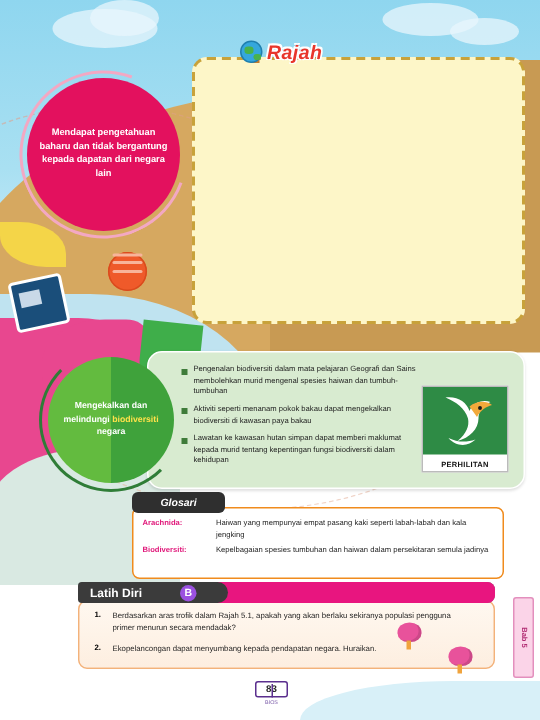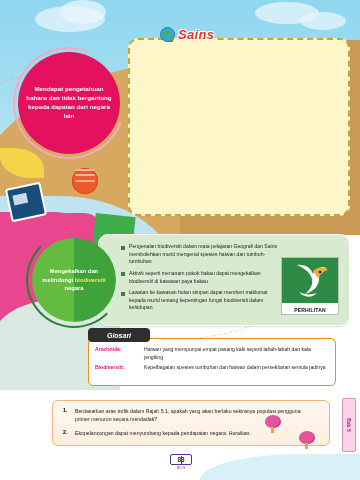--- a/index.html
+++ b/index.html
@@ -377,21 +377,21 @@
 
   <div class="callout-pink-ring"></div>
   <div class="callout-pink">
     <span>Mendapat pengetahuan baharu dan tidak bergantung kepada dapatan dari negara lain</span>
   </div>
 
   <div class="info-panel"></div>
   <div class="info-tab">
     <div class="info-globe"></div>
     <div class="info-stand"></div>
-    <div class="info-word">Sains</div>
+    <div class="info-word">Rajah</div>
   </div>
 
   <div class="chart-wrap">
     <div class="chart-title">Jumlah Spesies Hidupan Liar yang Dilindungi di Malaysia</div>
 
     <div class="ylab">Jumlah<br>spesies</div>
     <div class="axis-arrow-y"></div>
     <div class="axis-arrow-x"></div>
     <div class="xaxis-name">Jenis<br>spesies</div>
 
@@ -508,20 +508,26 @@
           <span class="q-tx">Berdasarkan aras trofik dalam Rajah 5.1, apakah yang akan berlaku sekiranya populasi pengguna primer menurun secara mendadak?</span>
         </div>
         <div class="q-item">
           <span class="q-num">2.</span>
           <span class="q-tx">Ekopelancongan dapat menyumbang kepada pendapatan negara. Huraikan.</span>
         </div>
       </div>
     <div class="brain b1"></div>
     <div class="brain b2"></div>
   </div>
+  <div class="latih-header">
+    <div class="pink"></div>
+    <div class="dark"></div>
+    <div class="latih-title">Latih Diri</div>
+    <div class="latih-badge">B</div>
+  </div>
 
   <div class="side-tab">
     <span>Bab 5</span>
   </div>
 
   <div class="pagebar">
     <div class="footer-swoosh"></div>
     <div class="page-badge">
       <div class="pb-book">83</div>
       <div class="pb-sub">BIOS</div>

